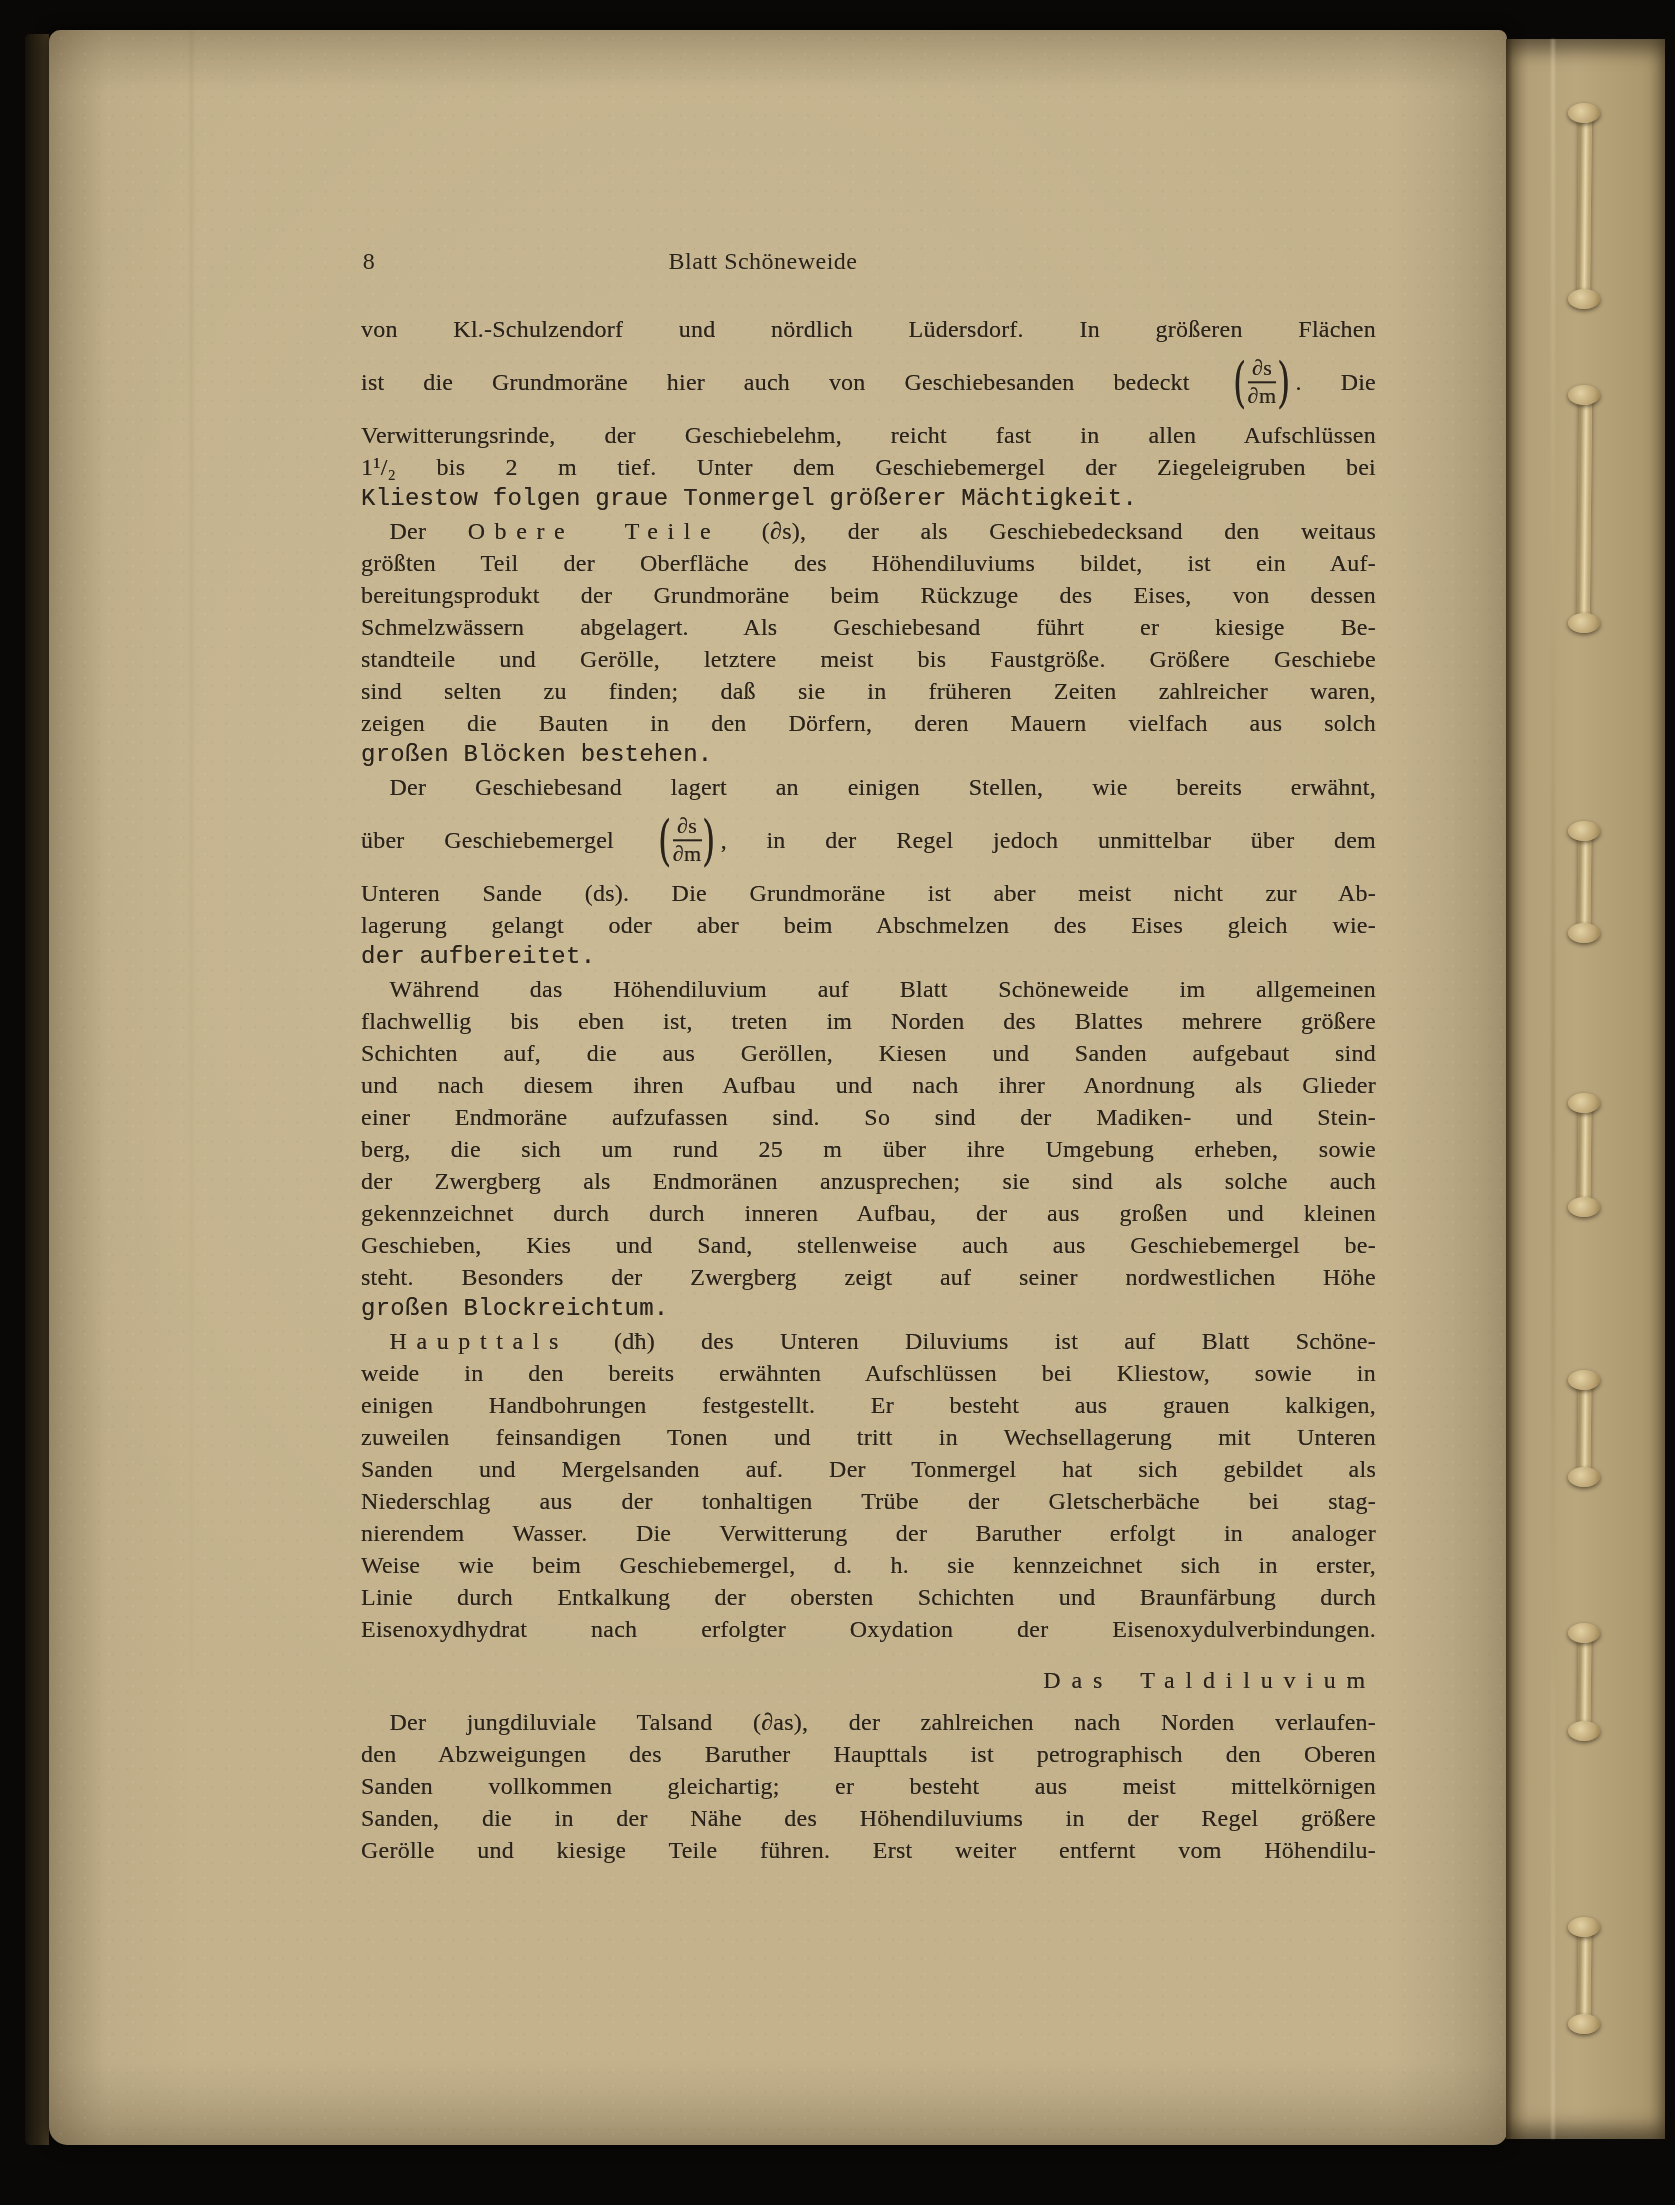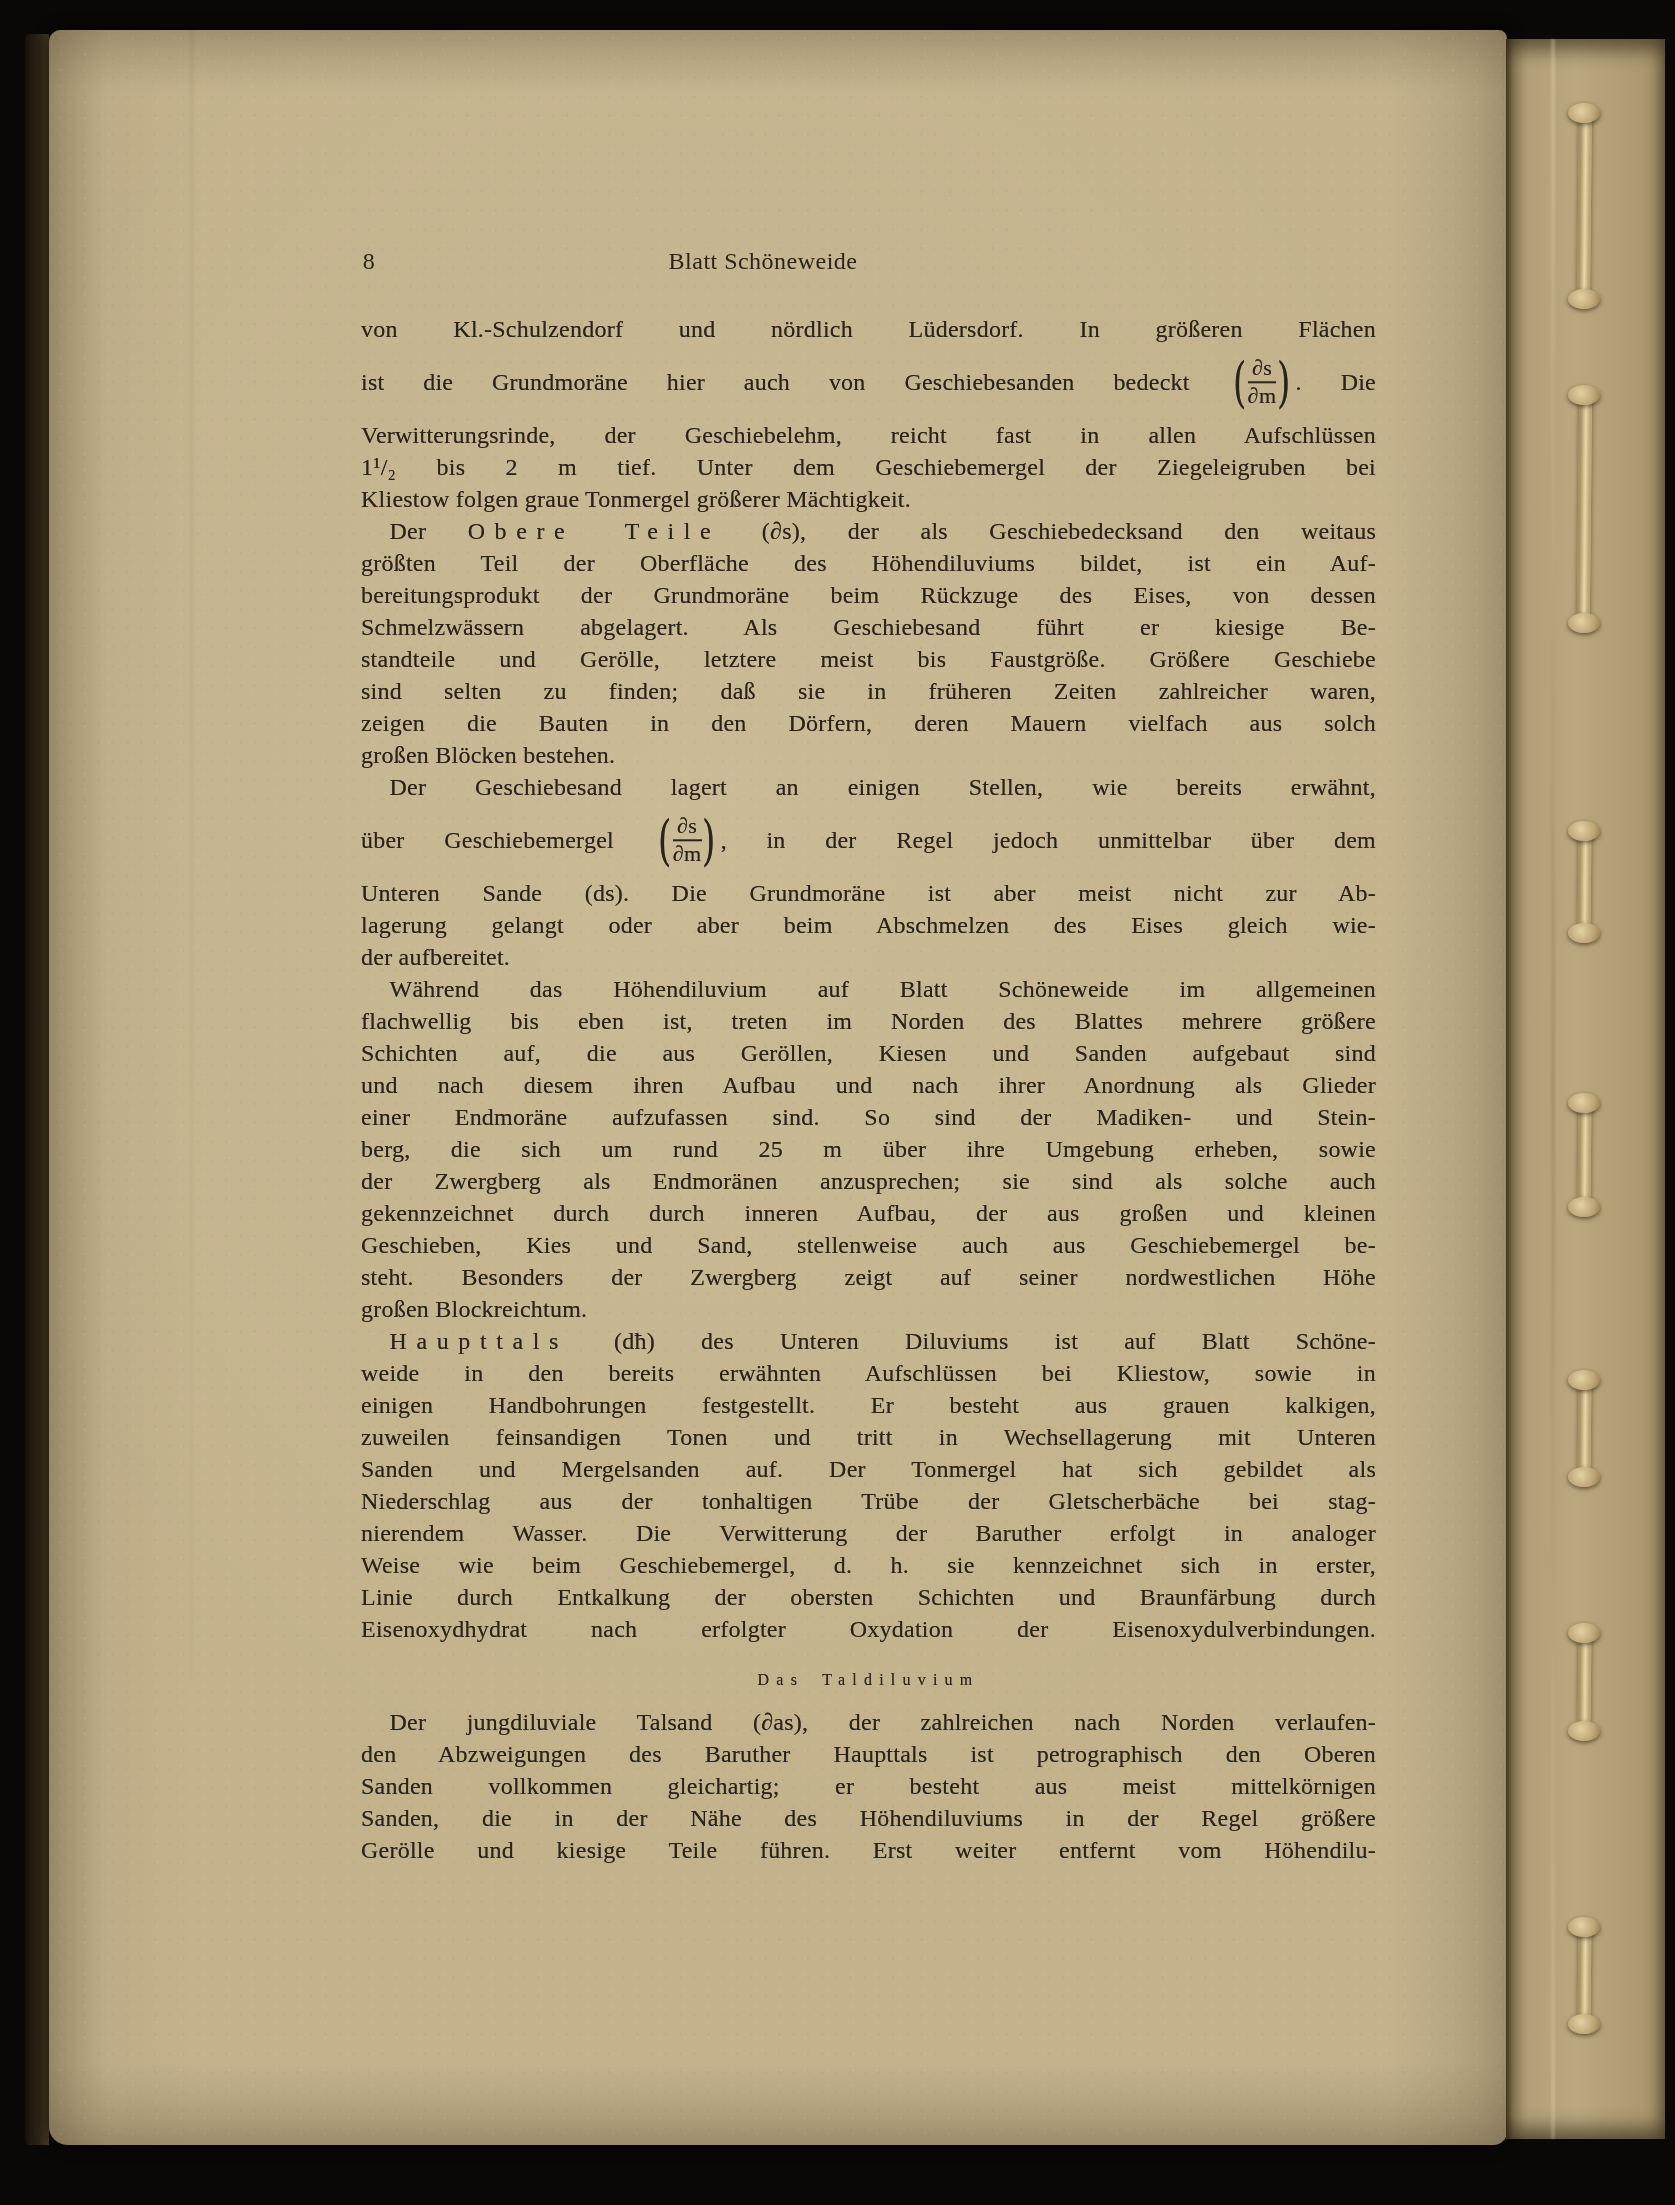--- a/index.html
+++ b/index.html
@@ -51,27 +51,27 @@
     position:absolute;left:312px;top:283px;width:1015px;
     font-size:24px;
     text-shadow:0 0 0.6px rgba(42,35,27,.55);
   }
   .line{
     height:32px;line-height:32px;
     text-align:justify;text-align-last:justify;
     white-space:nowrap;
     letter-spacing:.01em;
   }
-  .line.noj{text-align:left;text-align-last:left;}
+  .line.noj{text-align:left;text-align-last:left;font-family:Liberation Mono, monospace;}
   .line.ind{text-indent:28.5px;}
   .line.tall{height:74px;line-height:74px;}
   .sp{letter-spacing:.40em;}
   .section-heading{
     margin-top:18.4px;margin-bottom:8.4px;height:34px;line-height:34px;
-    text-align:center;font-size:16px;
+    text-align:right;font-size:24px;
   }
   .section-heading .sp{letter-spacing:.45em;word-spacing:.45em;}
   
   .frac{display:inline-flex;align-items:center;vertical-align:middle;margin:0 4.2px;transform:translateY(-1.7px);}
   .fstack{display:inline-flex;flex-direction:column;align-items:center;font-size:22px;line-height:1.12;letter-spacing:.02em;}
   .fd{border-top:2.1px solid var(--ink);padding-top:0.8px;}
   .par{font-size:55px;font-weight:400;line-height:0;transform:scaleX(.62);margin:0 -3.4px;font-family:"DejaVu Serif",serif;}
   
   .leaf{
     position:absolute;left:1506px;top:39px;width:159px;height:2100px;

